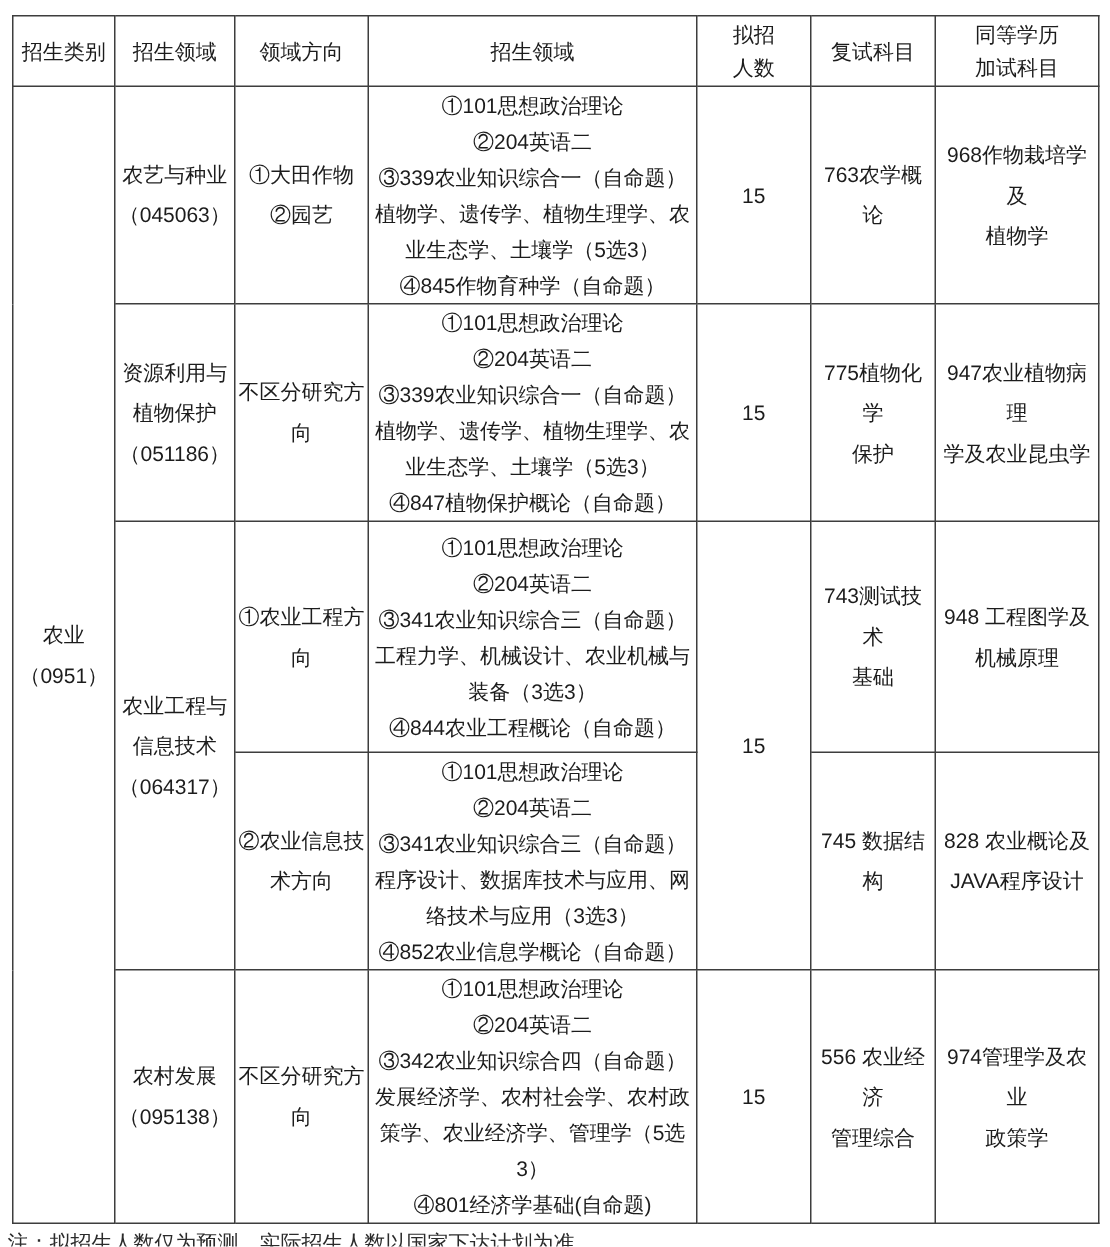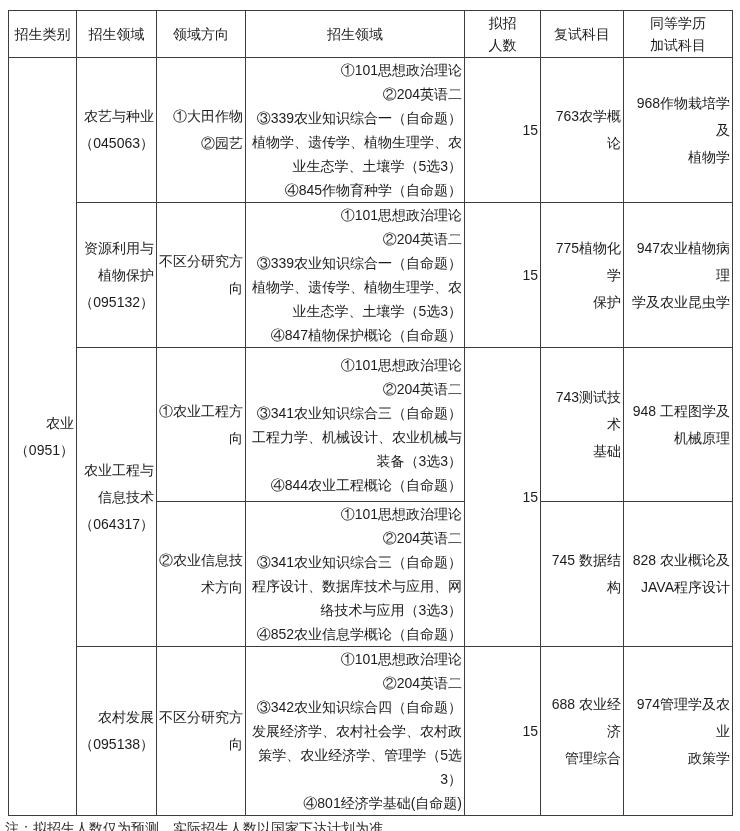--- a/index.html
+++ b/index.html
@@ -32,21 +32,21 @@
     white-space: pre-line;
     overflow: hidden;
     background: #ffffff;
   }
   table.adm th {
     text-align: center;
     line-height: 22px;
     height: 46px;
   }
   table.adm td {
-    text-align: right;
+    text-align: center;
     line-height: 27px;
   }
   table.adm td.exam { line-height: 24px; }
   table.adm td.center { }
   tr.r1 { height: 144px; }
   tr.r2 { height: 140px; }
   tr.r3 { height: 154px; }
   tr.r4 { height: 145px; }
   tr.r5 { height: 169px; }
   .footnote {
@@ -99,21 +99,21 @@
 植物学、遗传学、植物生理学、农业生态学、土壤学（5选3）
 ④845作物育种学（自命题）</td>
         <td class="center">15</td>
         <td>763农学概论</td>
         <td>968作物栽培学及
 植物学</td>
       </tr>
       <tr class="r2">
         <td>资源利用与
 植物保护
-（095132）</td>
+（051186）</td>
         <td>不区分研究方向</td>
         <td class="exam">①101思想政治理论
 ②204英语二
 ③339农业知识综合一（自命题）
 植物学、遗传学、植物生理学、农业生态学、土壤学（5选3）
 ④847植物保护概论（自命题）</td>
         <td class="center">15</td>
         <td>775植物化学
 保护</td>
         <td>947农业植物病理
@@ -149,21 +149,21 @@
       <tr class="r5">
         <td>农村发展
 （095138）</td>
         <td>不区分研究方向</td>
         <td class="exam">①101思想政治理论
 ②204英语二
 ③342农业知识综合四（自命题）
 发展经济学、农村社会学、农村政策学、农业经济学、管理学（5选3）
 ④801经济学基础(自命题)</td>
         <td class="center">15</td>
-        <td>688 农业经济
+        <td>556 农业经济
 管理综合</td>
         <td>974管理学及农业
 政策学</td>
       </tr>
     </tbody>
   </table>
 
   <div class="footnote">注：拟招生人数仅为预测，实际招生人数以国家下达计划为准。</div>
 
 </div>

